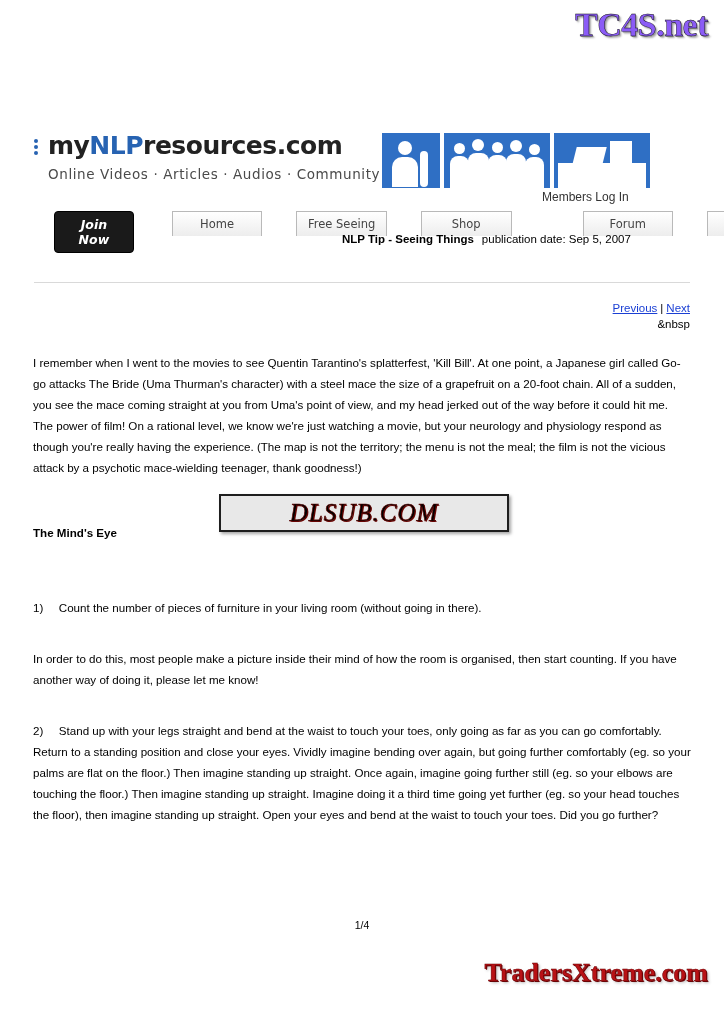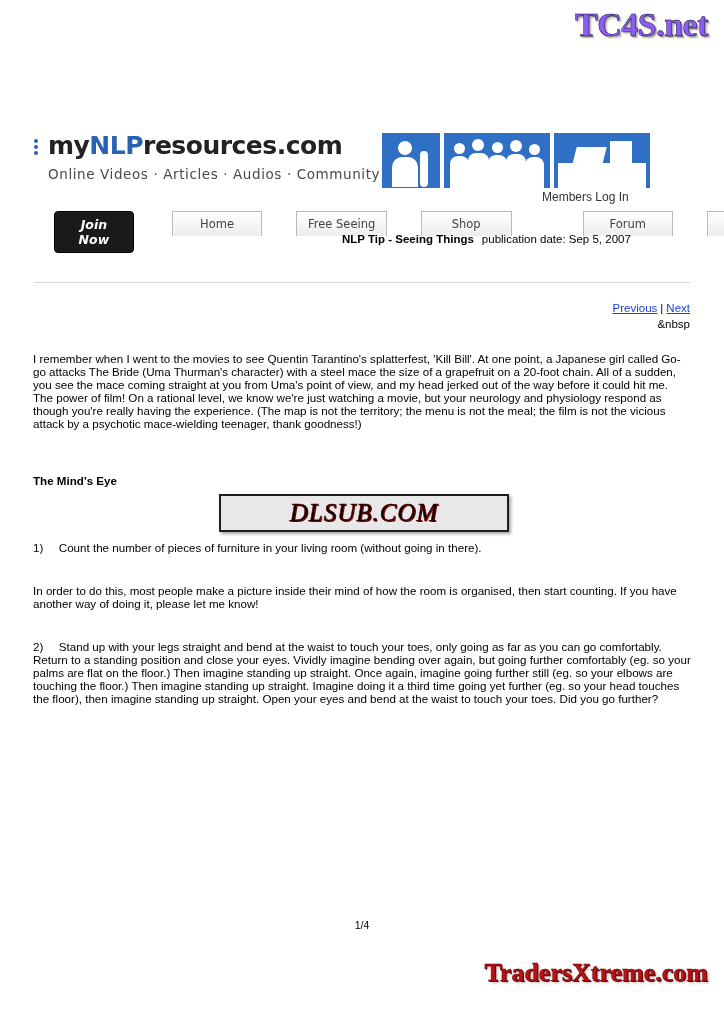--- a/index.html
+++ b/index.html
@@ -213,21 +213,21 @@
     text-align: right;
   }
 
   
   .content {
     position: absolute;
     left: 33px;
     top: 352px;
     width: 658px;
     font-size: 11.6px;
-    line-height: 13px;
+    line-height: 21px;
     color: #000;
     text-align: left;
   }
   .content p {
     margin: 0;
   }
   .gap-1 { height: 44px; }
   .gap-2 { height: 24px; }
   .gap-3 { height: 30px; }
   .gap-4 { height: 30px; }

